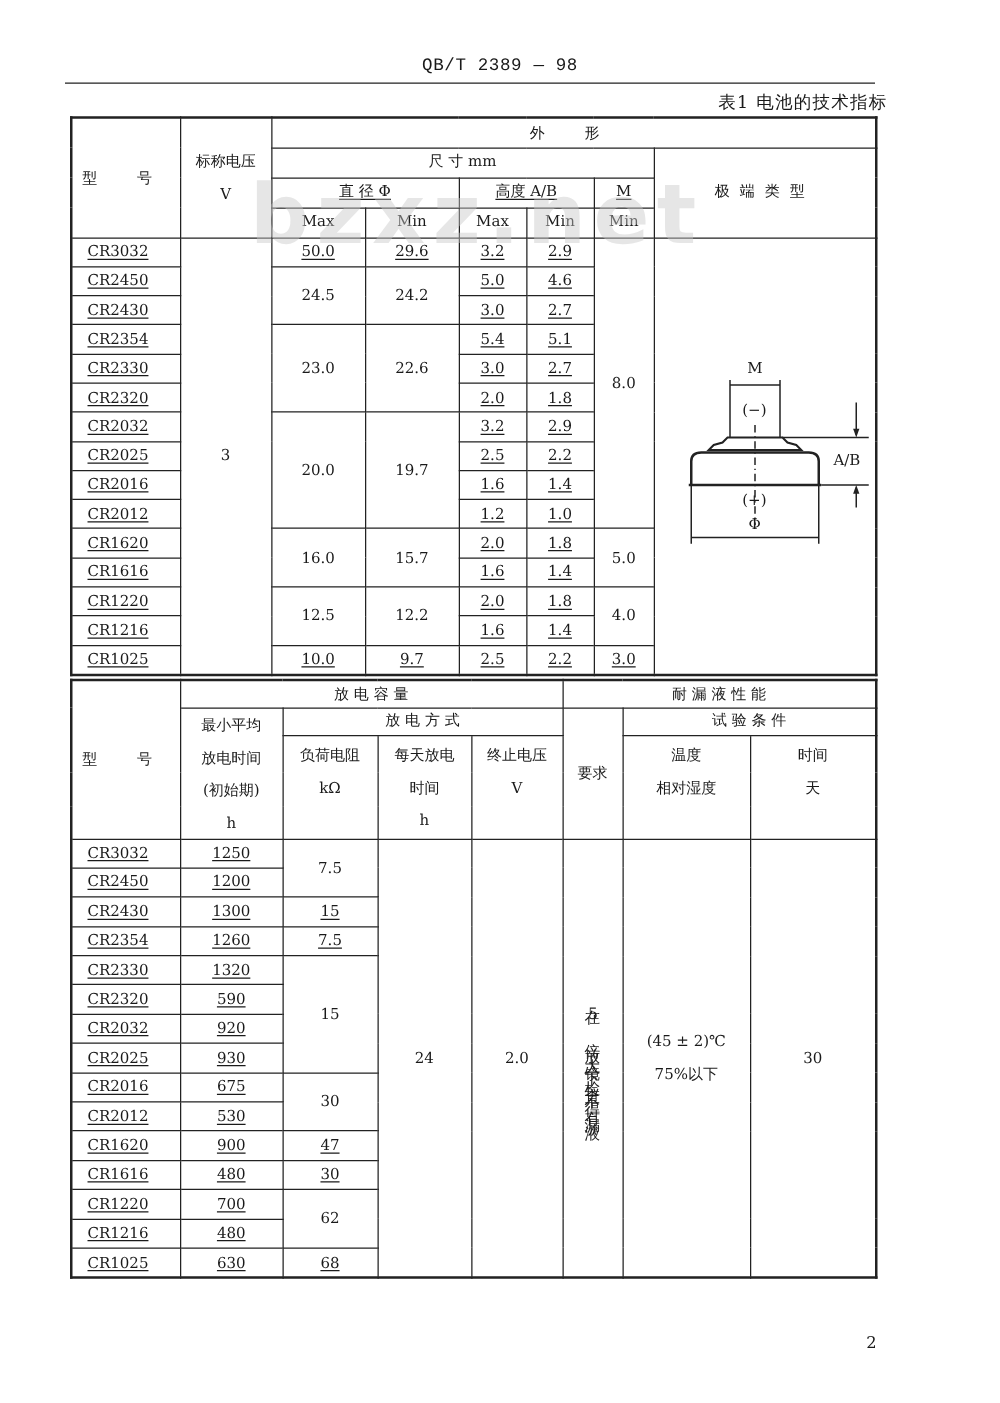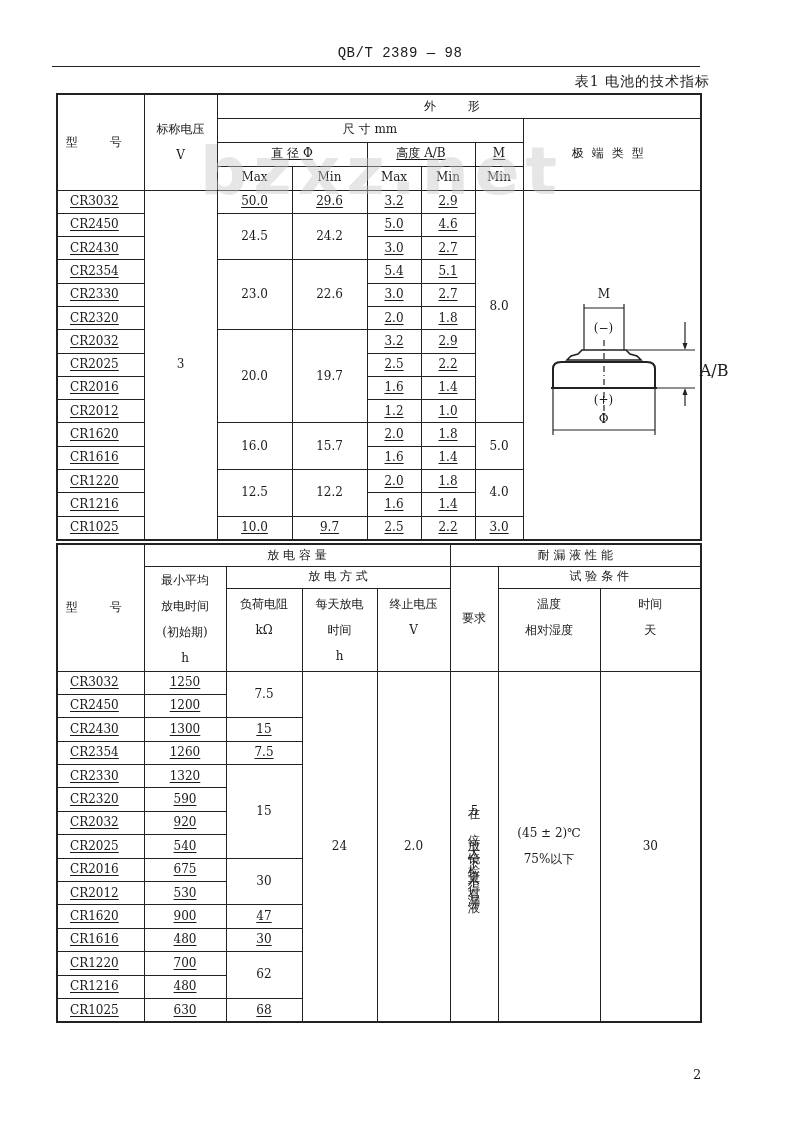--- a/index.html
+++ b/index.html
@@ -97,21 +97,21 @@
               <line x1="158" y1="42" x2="158" y2="68"></line>
               <line x1="158" y1="110" x2="158" y2="126"></line>
             </g>
             <g fill="#222">
               <polygon points="158,70 155.5,63 160.5,63"></polygon>
               <polygon points="158,108 155.5,115 160.5,115"></polygon>
             </g>
           </svg>
           <span style="position:absolute;left:71px;top:8px;font-size:12px;">M</span>
           <span style="position:absolute;left:67px;top:42px;font-size:12px;">(−)</span>
-          <span style="position:absolute;left:140px;top:82px;font-size:16px;margin-left:33px;">A/B</span>
+          <span style="position:absolute;left:140px;top:82px;font-size:12px;">A/B</span>
           <span style="position:absolute;left:67px;top:114px;font-size:12px;">(+)</span>
           <span style="position:absolute;left:72px;top:133px;font-size:12px;">Φ</span>
         </div>
       </td>
     </tr>
 
     <tr class="data">
       <td class="model">CR2450</td>
       <td rowspan="2">24.5</td>
       <td rowspan="2">24.2</td>
@@ -309,21 +309,21 @@
     <tr class="data">
       <td class="model">CR2320</td>
       <td class="ul">590</td>
     </tr>
     <tr class="data">
       <td class="model">CR2032</td>
       <td class="ul">920</td>
     </tr>
     <tr class="data">
       <td class="model">CR2025</td>
-      <td class="ul">540</td>
+      <td class="ul">930</td>
     </tr>
     <tr class="data">
       <td class="model">CR2016</td>
       <td class="ul">675</td>
       <td rowspan="2">30</td>
     </tr>
     <tr class="data">
       <td class="model">CR2012</td>
       <td class="ul">530</td>
     </tr>

